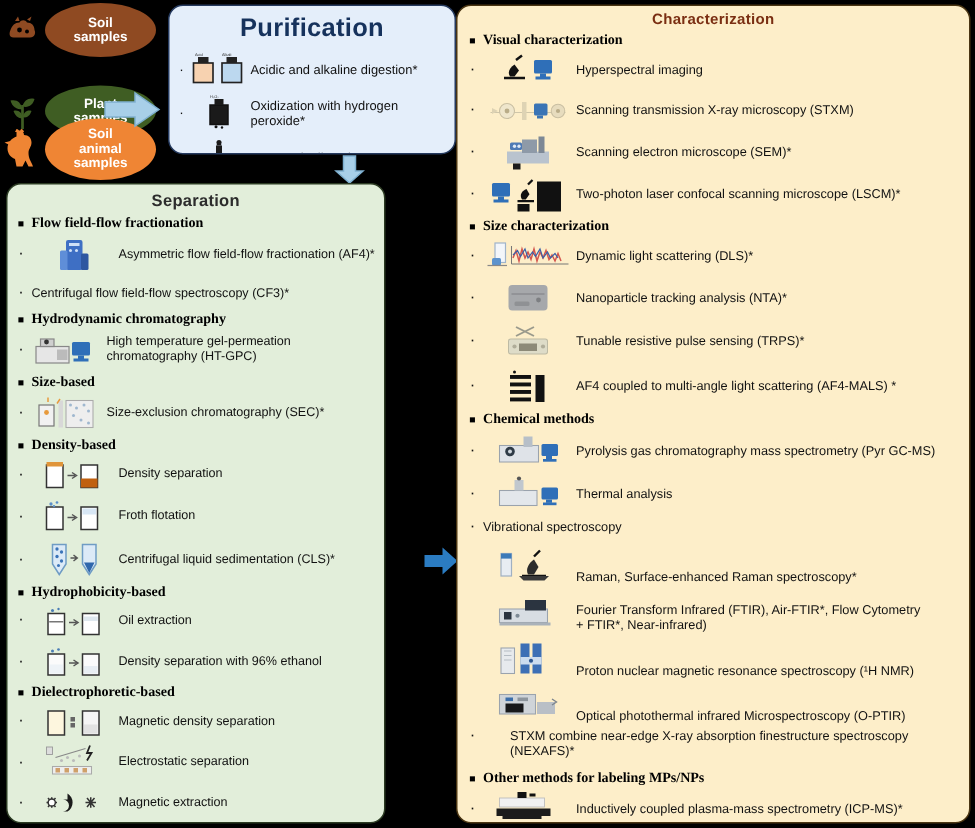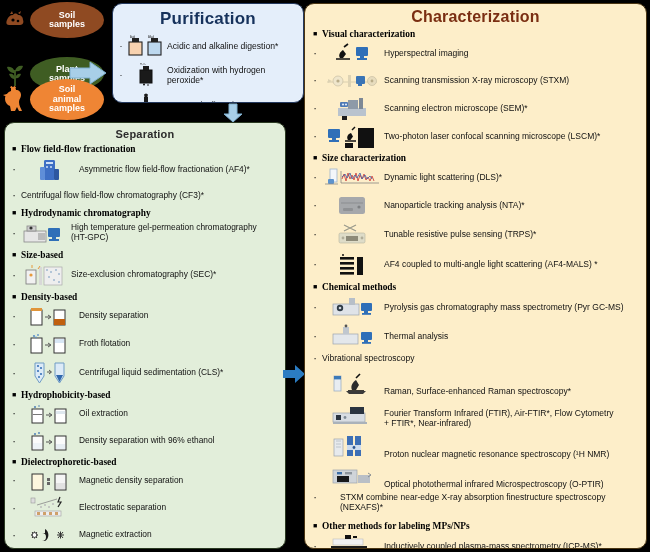--- a/index.html
+++ b/index.html
@@ -39,31 +39,31 @@
     background: #e4eefa; border: 1.4px solid #24395e;
   }
   #purification .panel-title { color: #16325c; font-size: 17px; padding-top: 5px; }
   .pur-item { display: flex; align-items: center; margin-top: 6px; padding-left: 4px; }
   .pur-bullet { width: 8px; font-size: 9px; color: #111; flex: 0 0 8px; text-align: center; }
   .pur-icon { width: 42px; flex: 0 0 42px; display: flex; align-items: center; justify-content: center; }
   .pur-label { font-size: 8.6px; color: #111; }
 
   
   #separation {
-    left: 4px; top: 122px; width: 282px; height: 427px;
+    left: 4px; top: 122px; width: 253px; height: 427px;
     background: #e2eeda; border: 1.5px solid #2b3a22;
   }
   #separation .panel-title { color: #2c2c2c; font-size: 11px; padding-top: 5px; padding-bottom: 2px; }
 
   
   #characterization {
     left: 304px; top: 3px; width: 343px; height: 546px;
     background: #fdeec9; border: 1.6px solid #4a3512;
   }
-  #characterization .panel-title { color: #7a2e12; font-size: 16px; padding-top: 4px; padding-bottom: 1px; }
+  #characterization .panel-title { color: #7a2e12; font-size: 10px; padding-top: 4px; padding-bottom: 1px; }
 
   
   .sec-head {
     display: flex; align-items: center;
     font-family: "Liberation Serif", serif; font-weight: bold;
     font-size: 9.4px; color: #000; margin-top: 2px;
   }
   .sec-sq { flex: 0 0 14px; text-align: center; font-size: 7px; line-height: 1; }
   .row { display: flex; align-items: center; }
   .row-bullet { flex: 0 0 14px; text-align: center; font-size: 11px; color: #111; line-height: 1; }
@@ -215,21 +215,21 @@
             <rect x="19" y="12" width="5" height="11" rx="1" fill="#2d57a0"></rect>
             <rect x="11" y="5" width="7" height="2" fill="#cfe0f7"></rect>
             <circle cx="12" cy="10" r="1" fill="#cfe0f7"></circle>
               <circle cx="16" cy="10" r="1" fill="#cfe0f7"></circle>
           </svg>
         </span>
         <span class="row-label">Asymmetric flow field-flow fractionation (AF4)*</span>
       </div>
       <div class="row" style="height:21px;">
         <span class="row-bullet">·</span>
-        <span class="row-label">Centrifugal flow field-flow chromatography (CF3)*</span>
+        <span class="row-label">Centrifugal flow field-flow spectroscopy (CF3)*</span>
       </div>
 
       <div class="sec-head">
         <span class="sec-sq">■</span>
         <span>Hydrodynamic chromatography</span>
       </div>
       <div class="row" style="height:30px;">
         <span class="row-bullet">·</span>
         <span class="row-icon" style="flex:0 0 50px;">
           <svg width="48" height="24" viewBox="0 0 48 24" aria-hidden="true">

